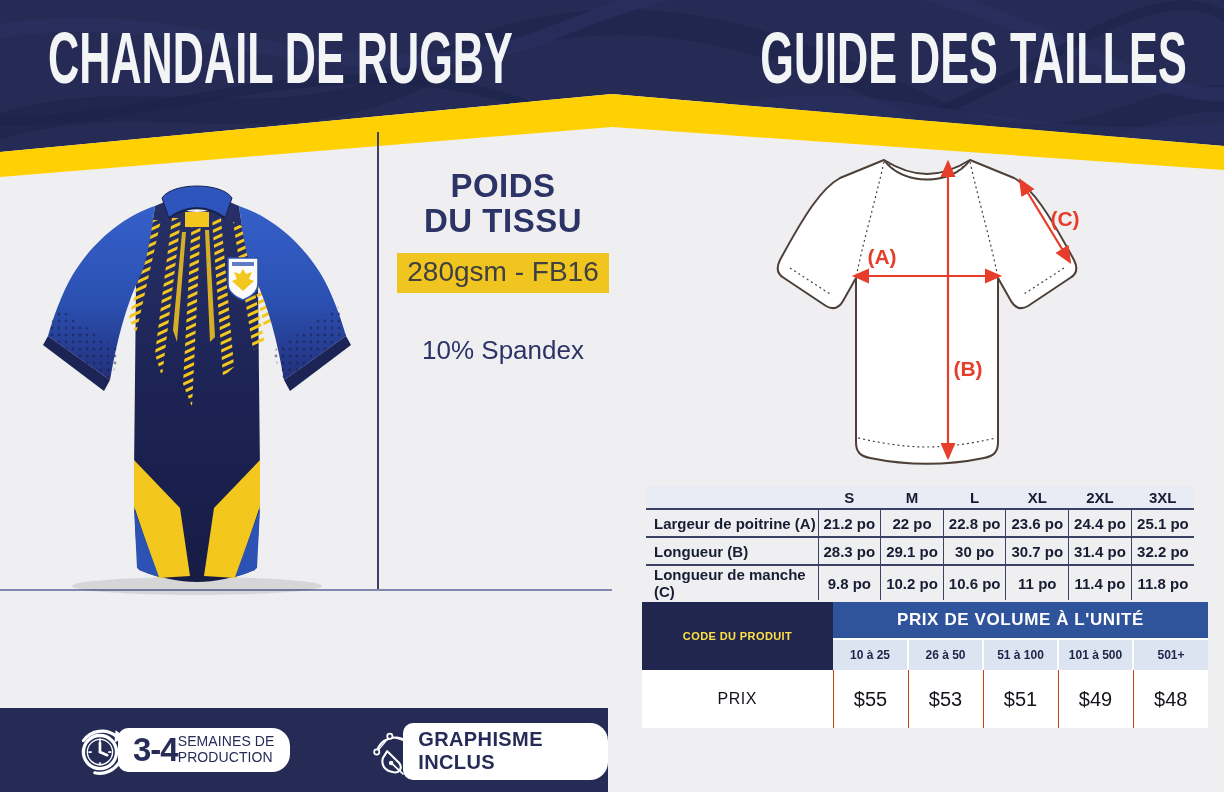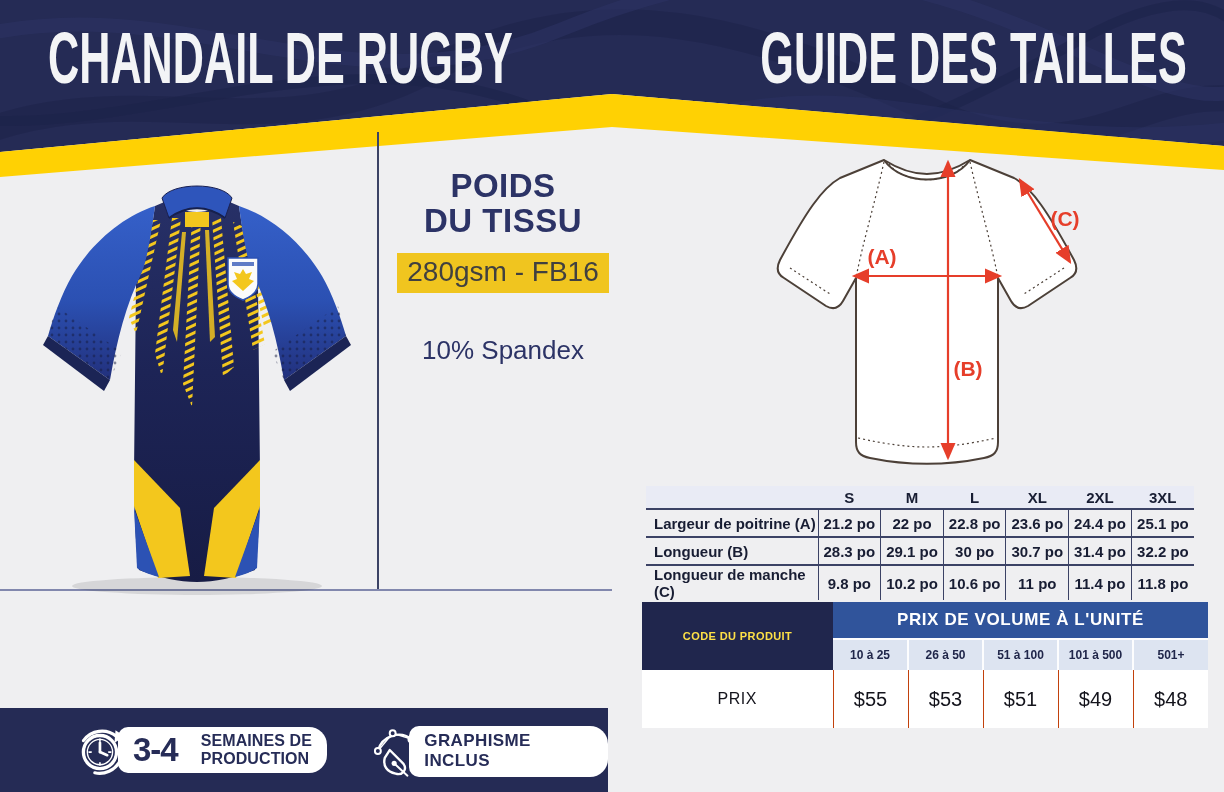--- a/index.html
+++ b/index.html
@@ -53,24 +53,24 @@
            border-top:2px solid #fdfdfe;border-left:2px solid #fdfdfe;}
   .pt-tier.first{border-left:none;}
   .pt-row td{background:#fff;height:58px;font-size:20px;font-weight:400;color:#14141c;
              border-left:1px solid #c2410c;}
   .pt-row td.code{font-size:16px;letter-spacing:.6px;border-left:none;}
 
   
   .footer{position:absolute;left:0;top:708px;width:608px;height:84px;background:#252b55;}
   .badge-group{position:absolute;display:flex;align-items:center;}
   .badge-group .pill{margin-left:-12px;background:#fff;color:#262c57;border-radius:10px 18px 18px 10px;
-                     padding:5px 15px 6px 15px;display:flex;align-items:center;gap:23px;min-height:30px;}
+                     padding:5px 15px 6px 15px;display:flex;align-items:center;gap:0;min-height:30px;}
   .pill .big{font-size:33px;font-weight:700;letter-spacing:-1px;line-height:1;}
-  .pill .small-lines{font-size:16px;font-weight:700;line-height:1.1;letter-spacing:.1px;text-align:left;}
-  .pill .single{font-size:17px;font-weight:700;letter-spacing:.4px;}
+  .pill .small-lines{font-size:14px;font-weight:400;line-height:1.1;letter-spacing:.1px;text-align:left;}
+  .pill .single{font-size:20px;font-weight:700;letter-spacing:.4px;}
 </style>
 </head>
 <body>
 
 <div class="page">
 
   <div class="hdr-navy">
     <svg class="hdr-swirls" width="1224" height="184" viewBox="0 0 1224 184">
       <g fill="none" stroke-linecap="round">
         <path d="M-60,150 C120,60 260,160 430,70 S760,30 930,110 S1150,60 1280,110" stroke="#1d2349" stroke-width="26" opacity="0.55"></path>

